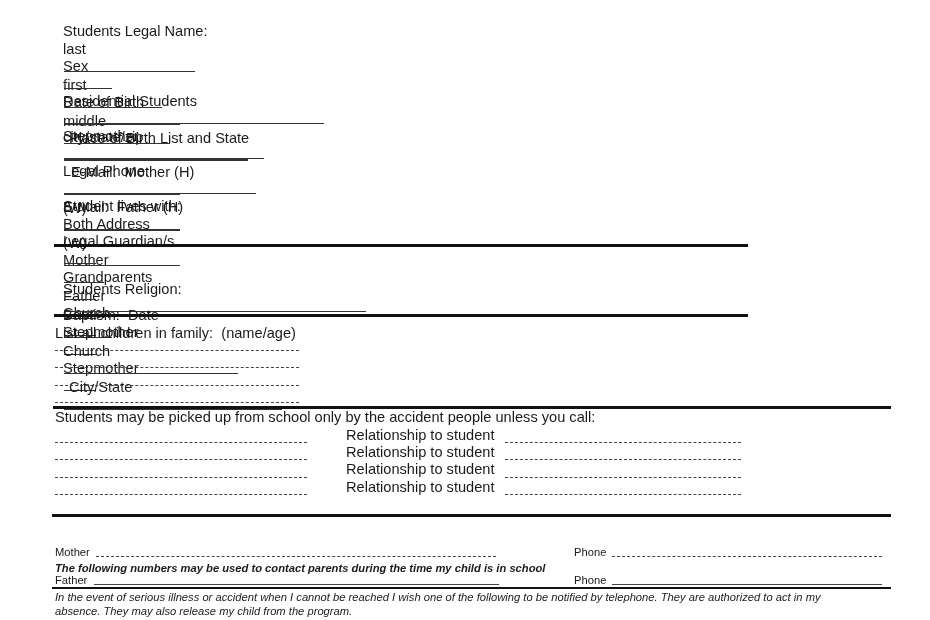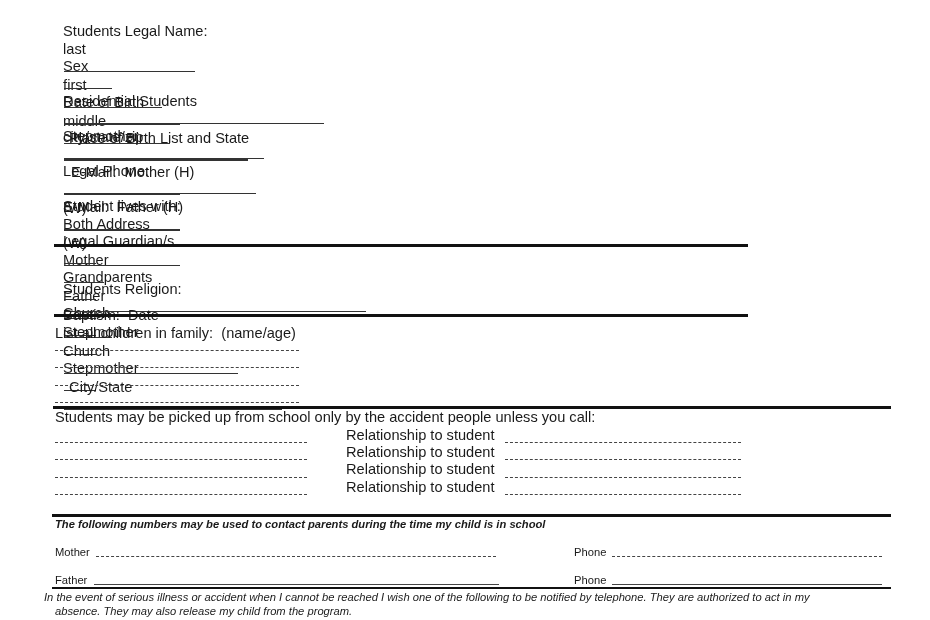--- a/index.html
+++ b/index.html
@@ -20,21 +20,21 @@
       border-bottom: 1px solid #333;
       height: 12px;
       vertical-align: baseline;
       margin: 0 1px;
     }
     .rule {
       position: absolute; height: 3px; background: #111;
     }
     .abs { position: absolute; white-space: pre; }
     .small { font-size: 11.2px; line-height: 14px; }
-    .bi { font-weight: bold; font-style: italic; }
+    .bi { font-weight: bold; font-style: italic; margin-top: 44px; }
     .it { font-style: italic; }
     .uline {
       position: absolute; height: 0; border-bottom: 1px solid #444;
     }
   </style>
 </head>
 <body>
 
 <div class="line" style="top:4px">
   <span>Students Legal Name:</span>
@@ -156,14 +156,14 @@
 <div class="abs small" style="top:545px; left:574px;">Phone</div>
 <div class="uline" style="top:556px; left:612px; width:270px; border-bottom-style:dashed;"></div>
 
 <div class="abs small" style="top:573px; left:55px;">Father</div>
 <div class="uline" style="top:584px; left:94px; width:405px;"></div>
 <div class="abs small" style="top:573px; left:574px;">Phone</div>
 <div class="uline" style="top:584px; left:612px; width:270px;"></div>
 
 <div class="rule" style="top:587px; left:52px; width:839px; height:2px;"></div>
 
-<div class="abs small it" style="top:590px; left:44px;">In the event of serious illness or accident when I cannot be reached I wish one of the following to be notified by telephone. They are authorized to act in my</div>
+<div class="abs small it" style="top:590px; left:55px;">In the event of serious illness or accident when I cannot be reached I wish one of the following to be notified by telephone. They are authorized to act in my</div>
 <div class="abs small it" style="top:604px; left:55px;">absence. They may also release my child from the program.</div>
 
 </body></html>

